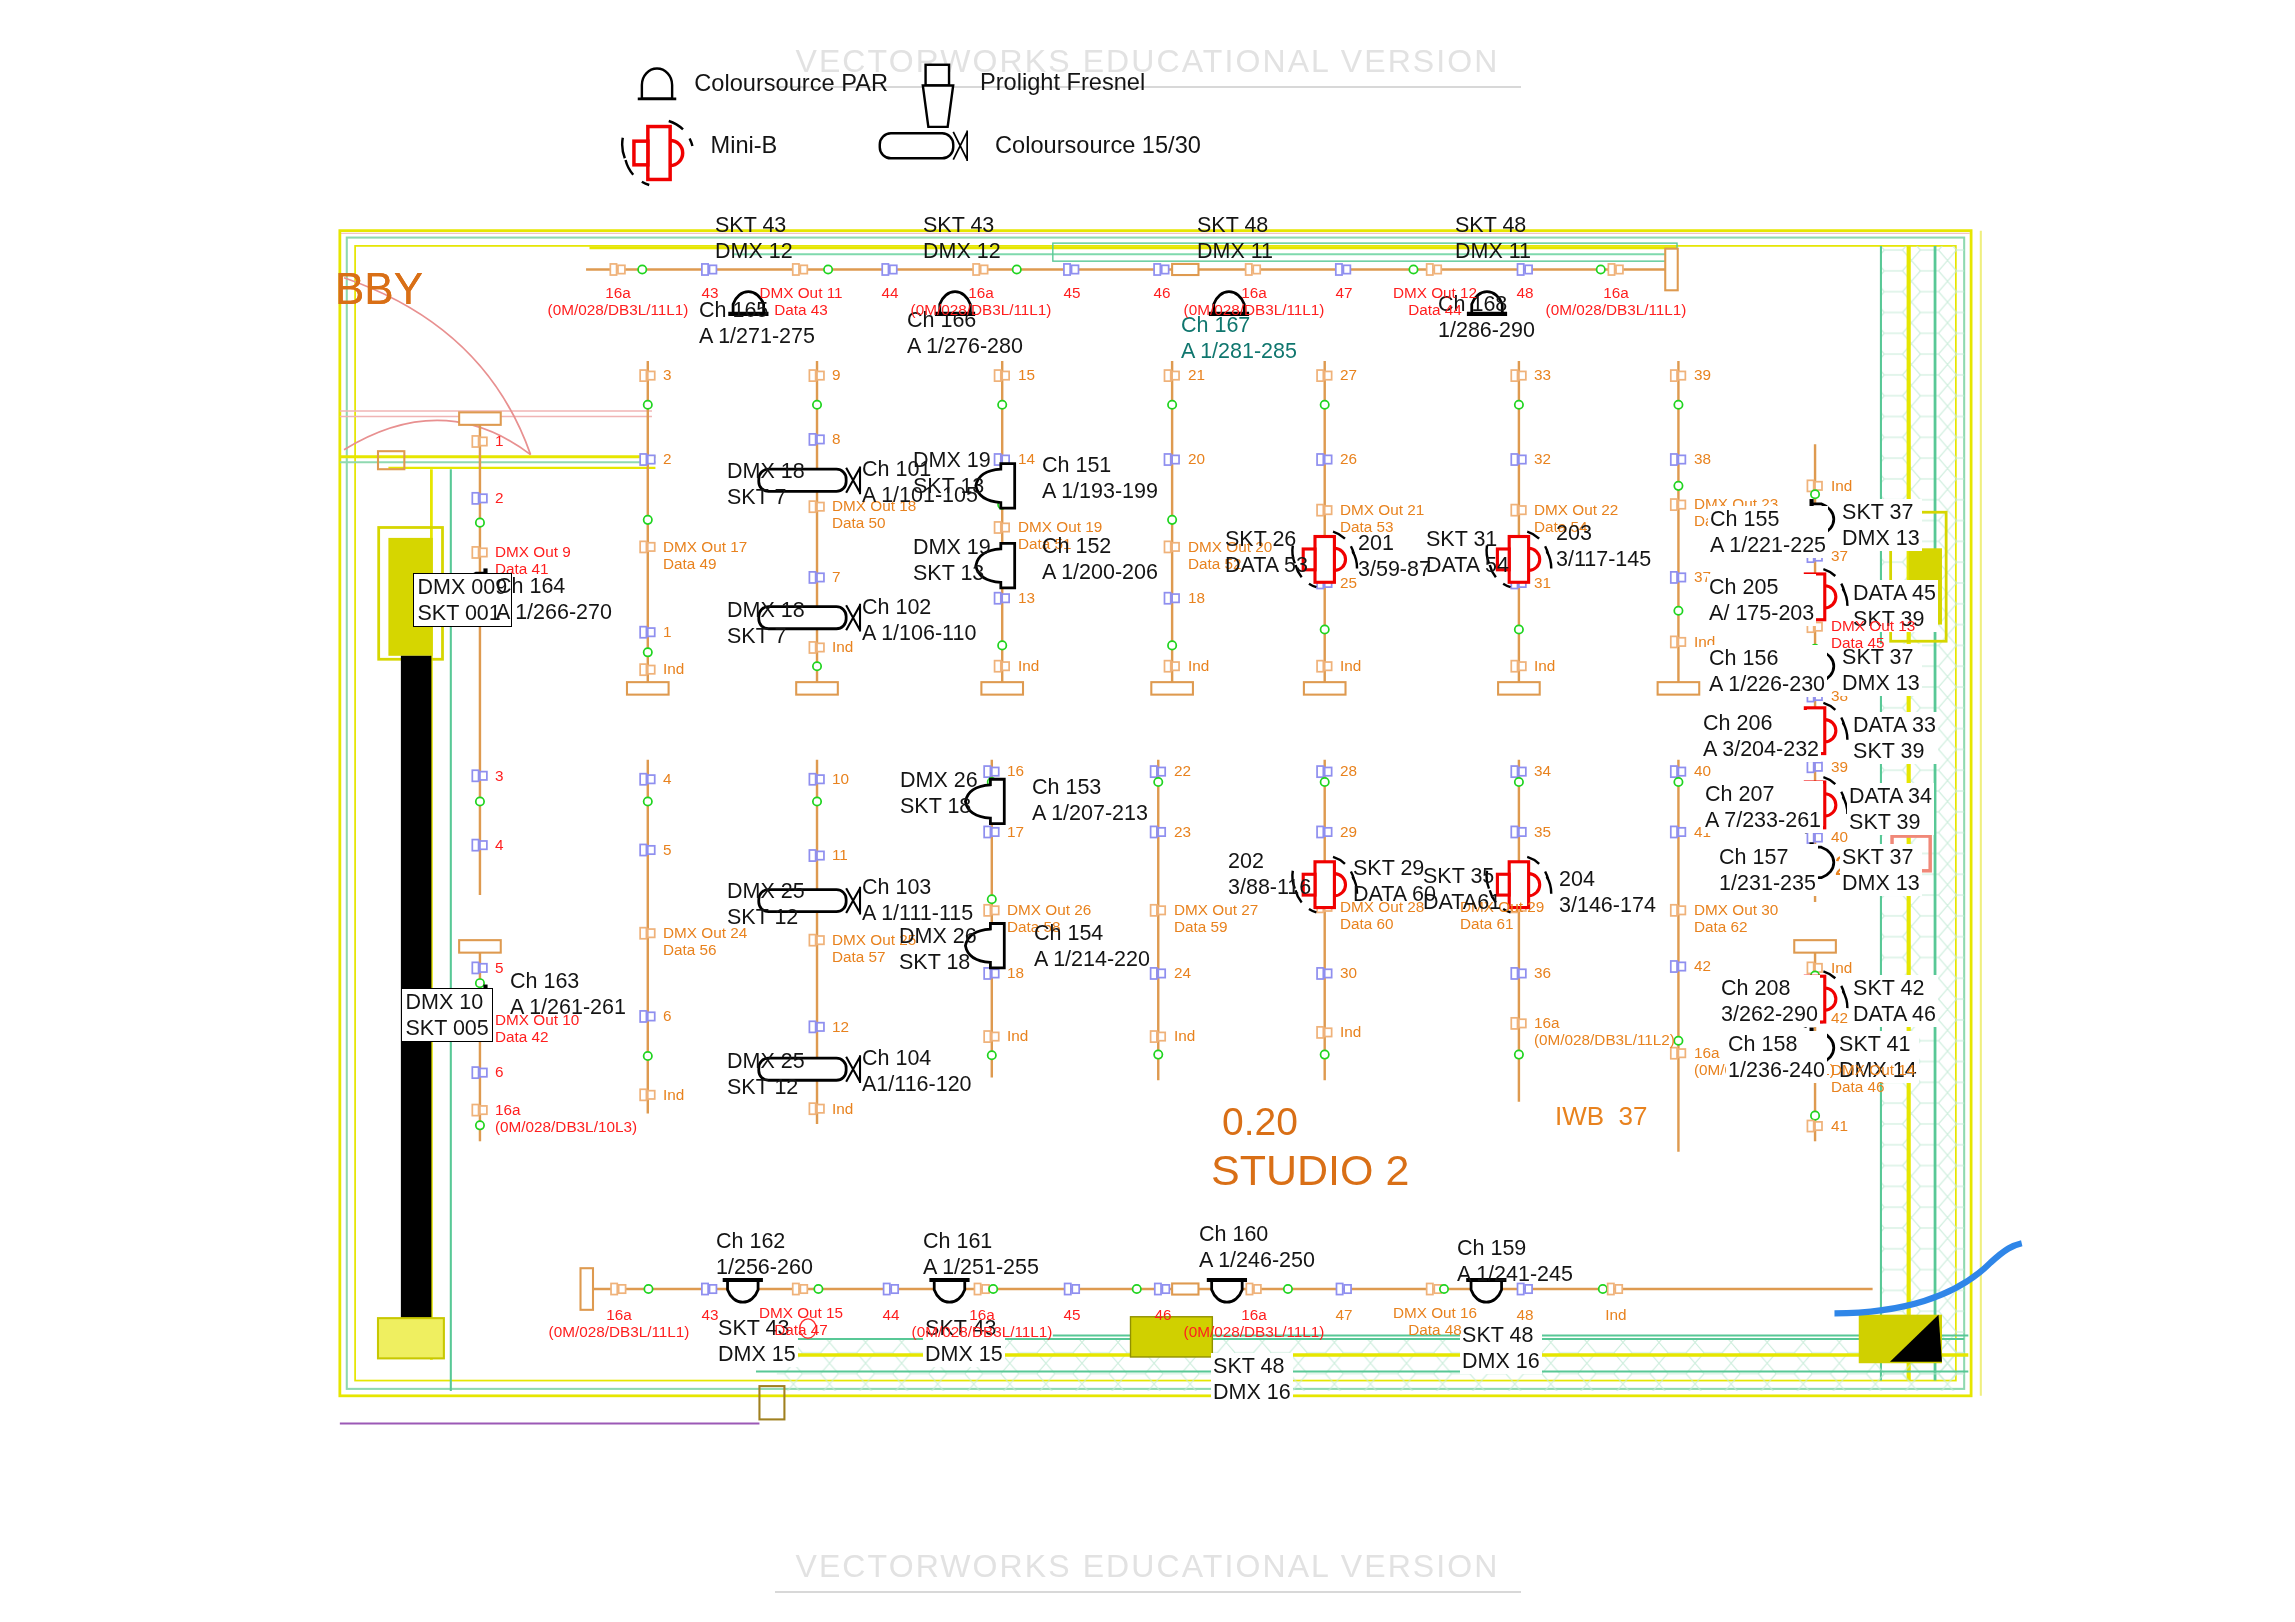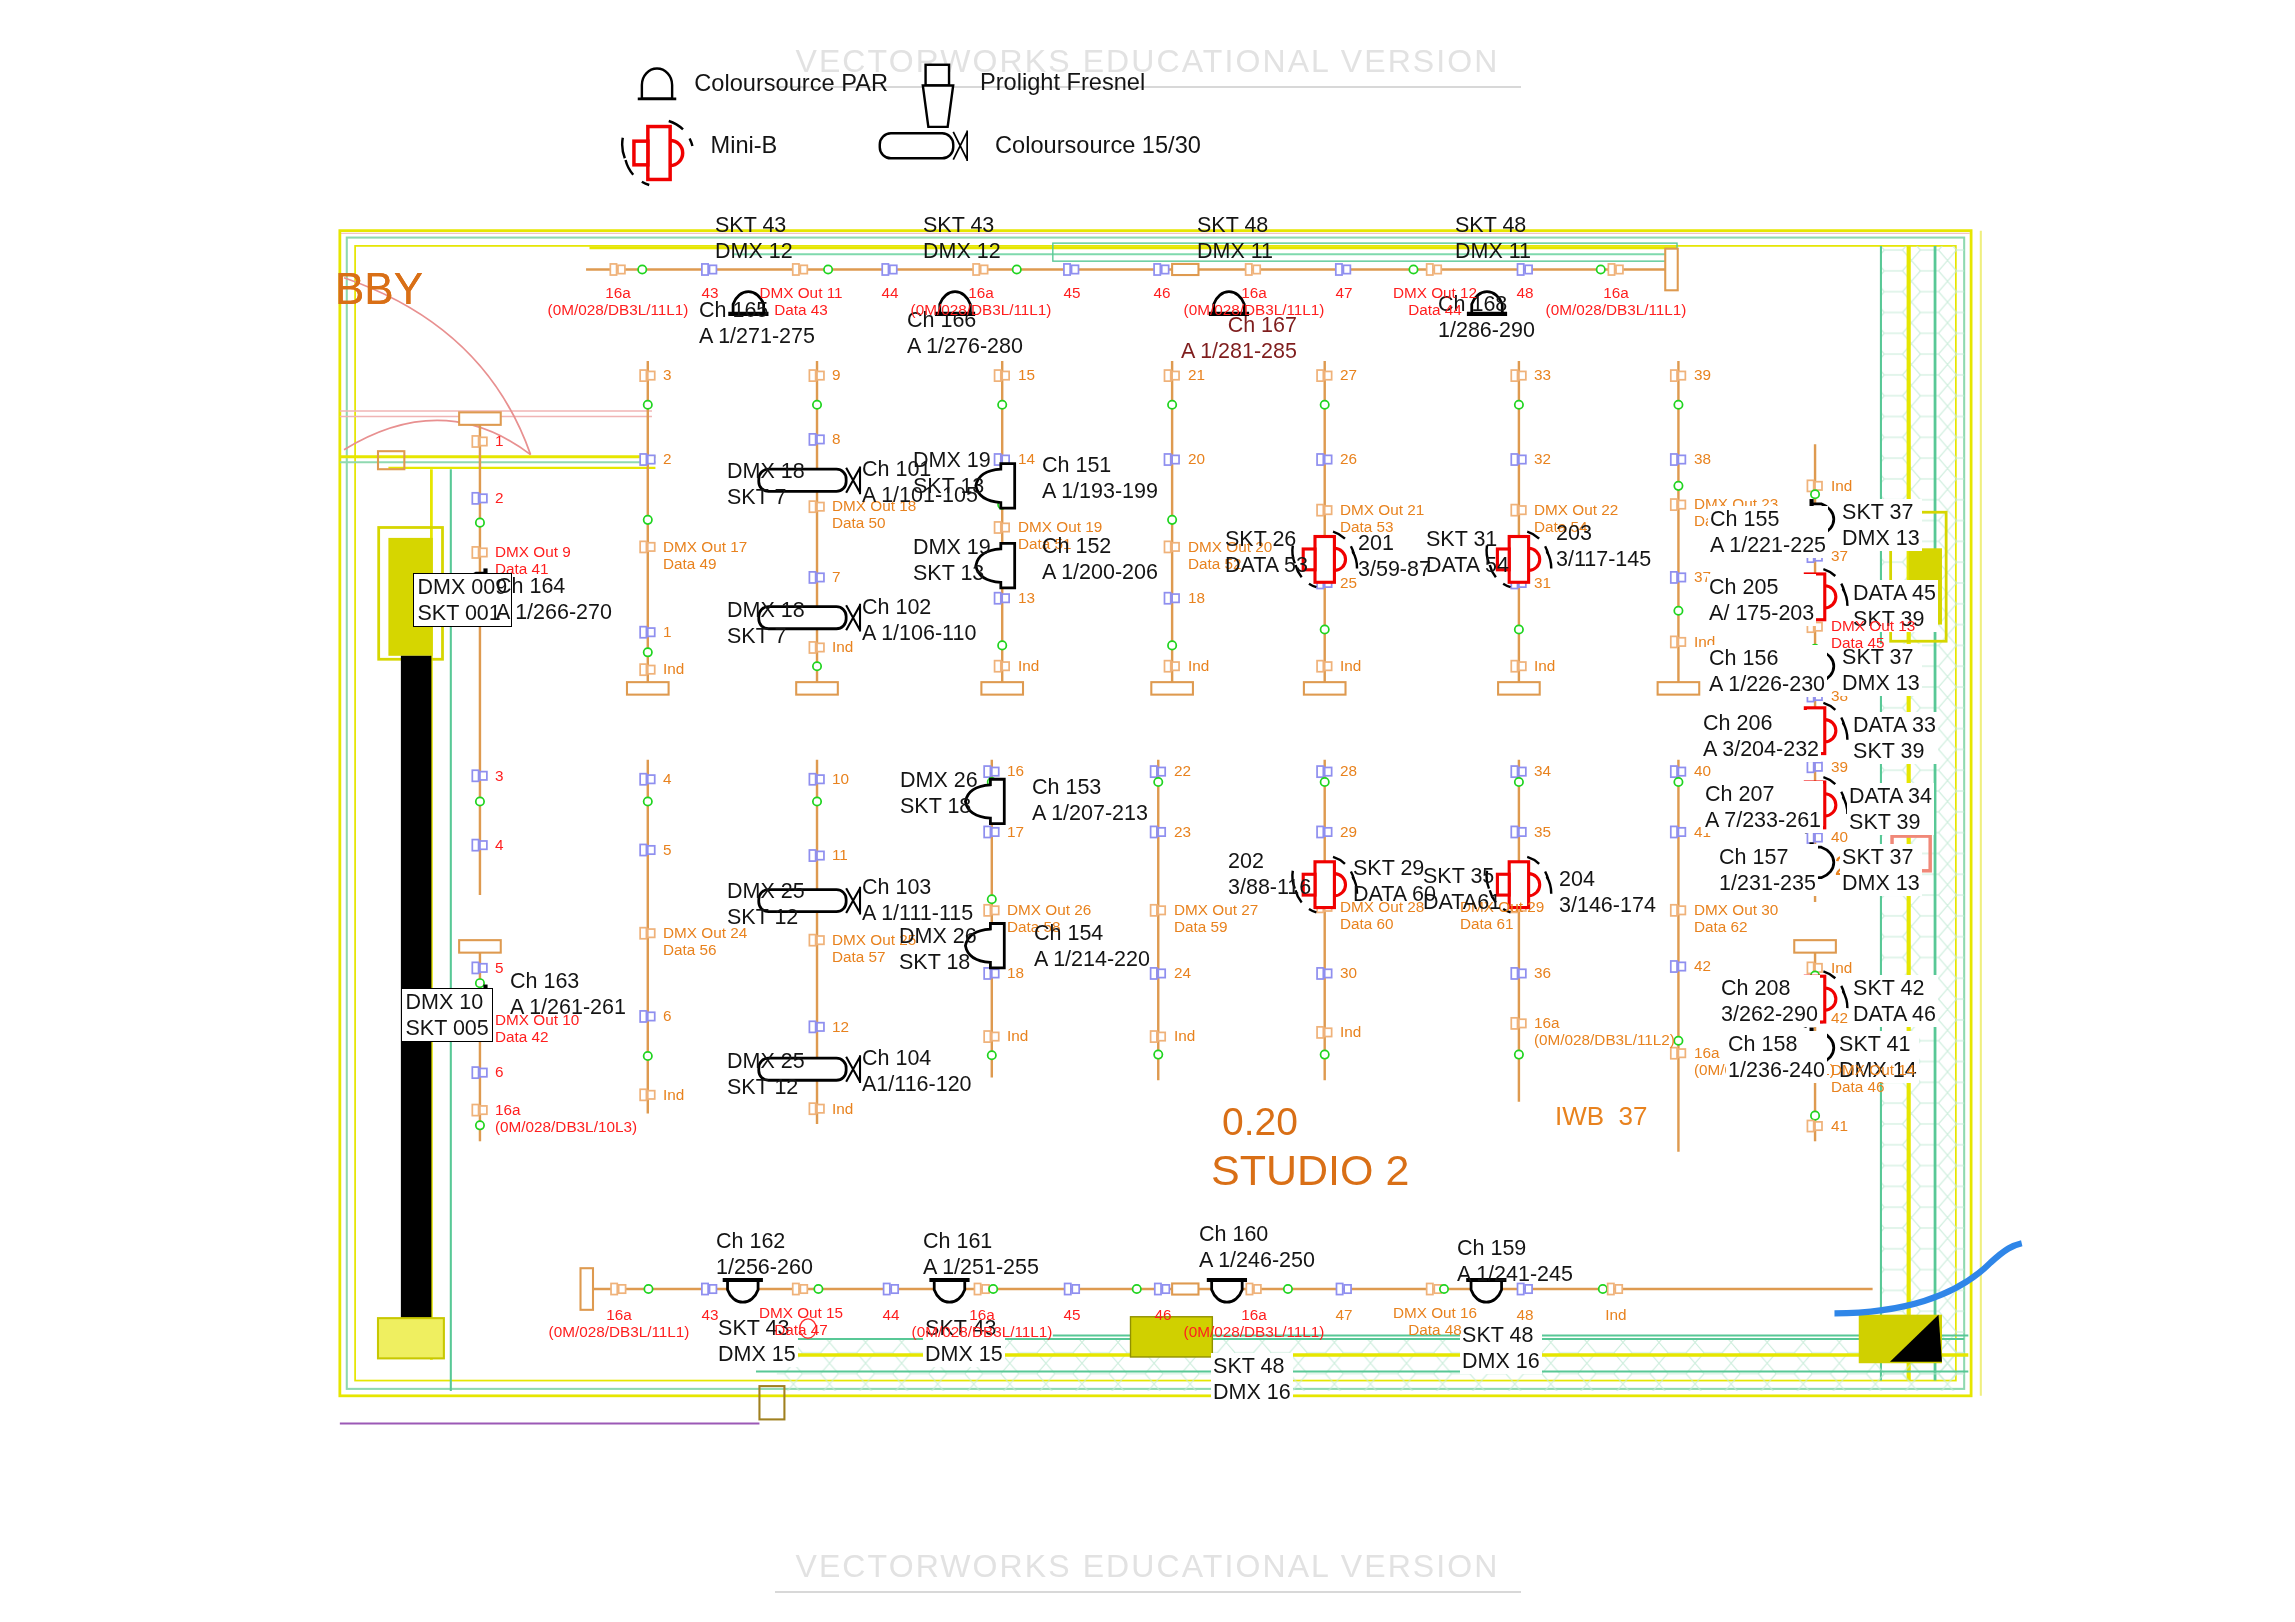--- a/index.html
+++ b/index.html
@@ -508,21 +508,21 @@
       <div class="t" style="left: 923px; top: 212px; font-size: 21.5px; line-height: 26px; color: rgb(20, 20, 20);">SKT 43
 DMX 12</div>
       <div class="t" style="left: 1197px; top: 212px; font-size: 21.5px; line-height: 26px; color: rgb(20, 20, 20);">SKT 48
 DMX 11</div>
       <div class="t" style="left: 1455px; top: 212px; font-size: 21.5px; line-height: 26px; color: rgb(20, 20, 20);">SKT 48
 DMX 11</div>
       <div class="t" style="left: 699px; top: 297px; font-size: 21.5px; line-height: 26px; color: rgb(20, 20, 20);">Ch 165
 A 1/271-275</div>
       <div class="t" style="left: 907px; top: 307px; font-size: 21.5px; line-height: 26px; color: rgb(20, 20, 20);">Ch 166
 A 1/276-280</div>
-      <div class="t" style="left: 1181px; top: 312px; font-size: 21.5px; line-height: 26px; color: #7f1d1d; text-align: right;">Ch 167
+      <div class="t" style="left: 1181px; top: 312px; font-size: 21.5px; line-height: 26px; color: #0f766e;">Ch 167
 A 1/281-285</div>
       <div class="t" style="left: 1438px; top: 291px; font-size: 21.5px; line-height: 26px; color: rgb(20, 20, 20);">Ch 168
 1/286-290</div>
       <div class="t c" style="left: 618px; top: 284px; font-size: 15.3px; line-height: 17.3px; color: rgb(255, 30, 30);">16a
 (0M/028/DB3L/11L1)</div>
       <div class="t c" style="left: 710px; top: 284px; font-size: 15.3px; line-height: 17.3px; color: rgb(255, 30, 30);">43</div>
       <div class="t c" style="left: 801px; top: 284px; font-size: 15.3px; line-height: 17.3px; color: rgb(255, 30, 30);">DMX Out 11
 Data 43</div>
       <div class="t c" style="left: 890px; top: 284px; font-size: 15.3px; line-height: 17.3px; color: rgb(255, 30, 30);">44</div>
       <div class="t c" style="left: 981px; top: 284px; font-size: 15.3px; line-height: 17.3px; color: rgb(255, 30, 30);">16a

